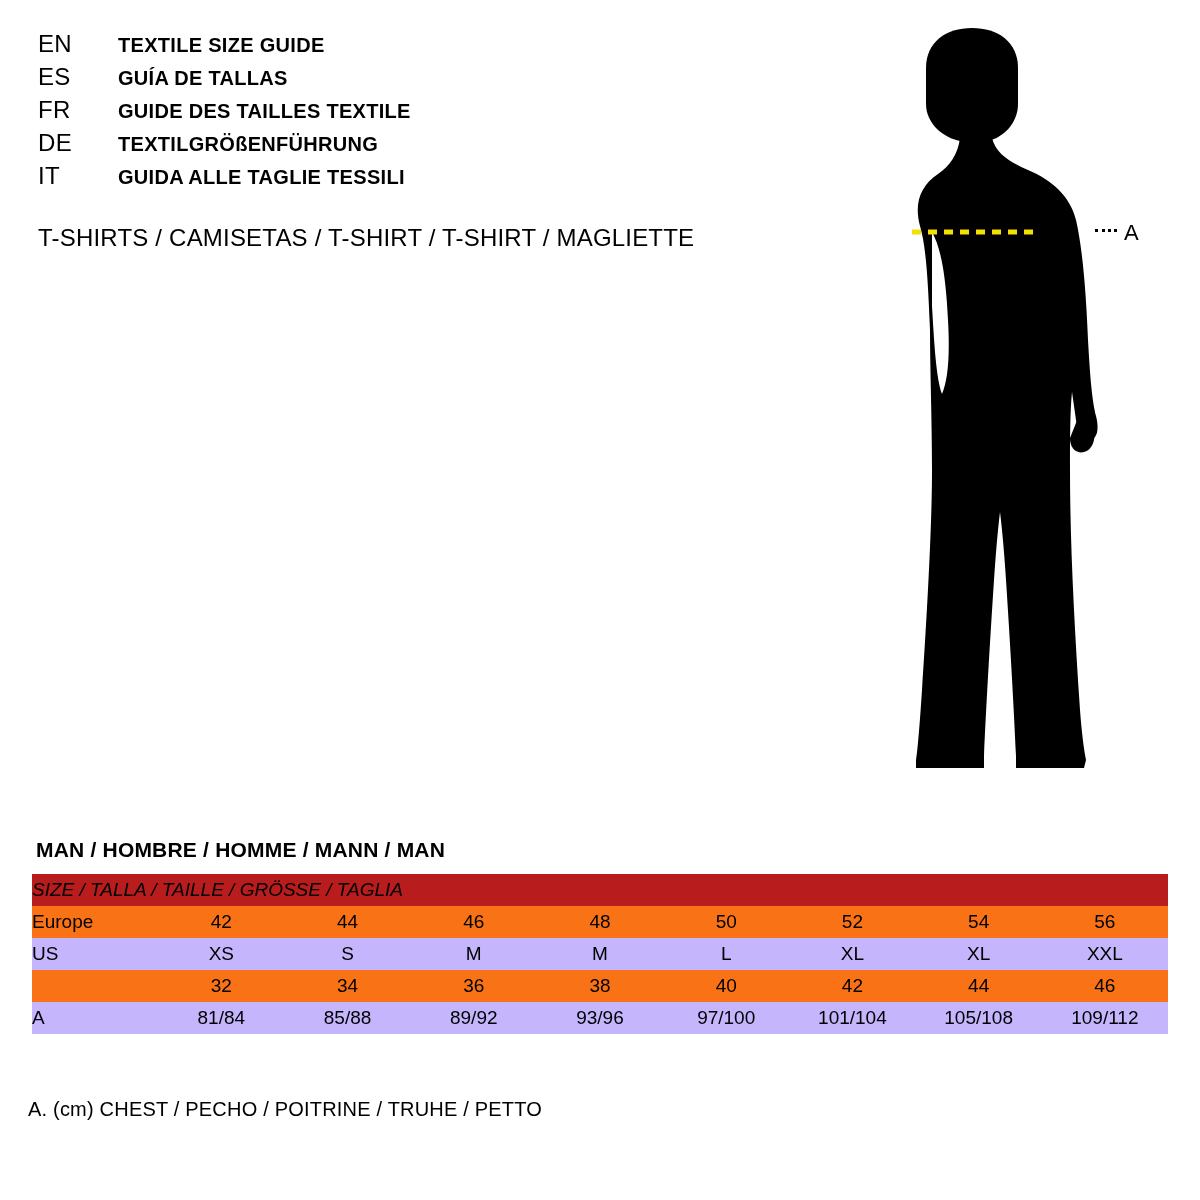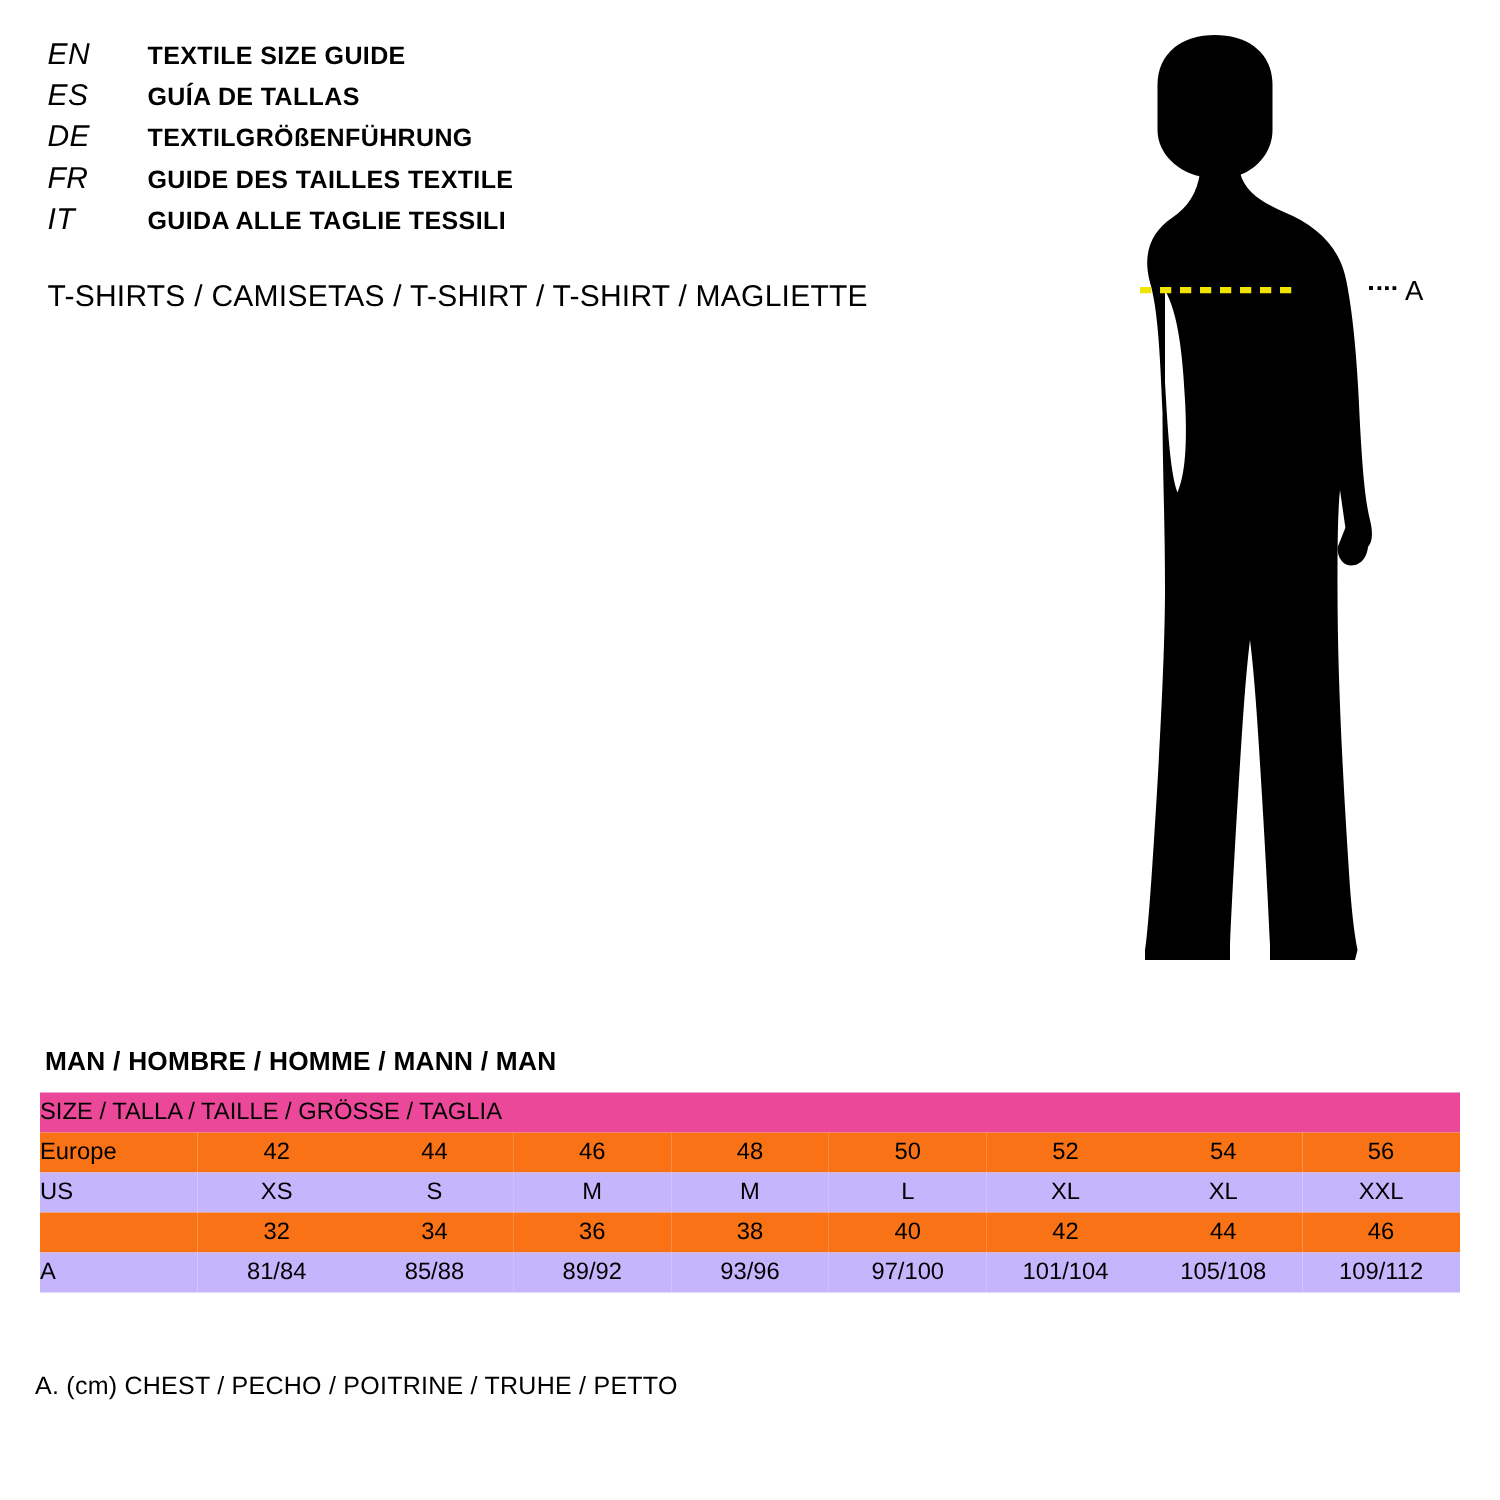--- a/index.html
+++ b/index.html
@@ -25,21 +25,20 @@
   }
   .lang-row {
     display: flex;
     align-items: baseline;
     height: 33px;
   }
   .lang-code {
     width: 80px;
     font-size: 24px;
     letter-spacing: 0.3px;
-    font-style: italic;
   }
   .lang-text {
     font-size: 20px;
     letter-spacing: 0.3px;
     white-space: nowrap;
     font-weight: bold;
   }
 
   
   #category-block {
@@ -100,21 +99,22 @@
     width: 1136px;
     table-layout: fixed;
   }
   table.size-table td {
     font-size: 19px;
     height: 32px;
     padding: 0;
     vertical-align: middle;
   }
   .band-dark {
-    background: #ec4899;
+    background: #b91c1c;
+    font-style: italic;
   }
   .band-light {
     background: #f97316;
     margin-left: 13px;
   }
   .band-white {
     background: #c4b5fd;
   }
   .label-cell {
     padding-left: 10px;
@@ -144,26 +144,26 @@
 <div id="lang-block">
   <div class="lang-row">
     <div class="lang-code">EN</div>
     <div class="lang-text">TEXTILE SIZE GUIDE</div>
   </div>
   <div class="lang-row">
     <div class="lang-code">ES</div>
     <div class="lang-text">GUÍA DE TALLAS</div>
   </div>
   <div class="lang-row">
+    <div class="lang-code">FR</div>
+    <div class="lang-text">GUIDE DES TAILLES TEXTILE</div>
+  </div>
+  <div class="lang-row">
     <div class="lang-code">DE</div>
     <div class="lang-text">TEXTILGRÖßENFÜHRUNG</div>
-  </div>
-  <div class="lang-row">
-    <div class="lang-code">FR</div>
-    <div class="lang-text">GUIDE DES TAILLES TEXTILE</div>
   </div>
   <div class="lang-row">
     <div class="lang-code">IT</div>
     <div class="lang-text">GUIDA ALLE TAGLIE TESSILI</div>
   </div>
 </div>
 
 <div id="category-block">
   <div class="category-line">T-SHIRTS / CAMISETAS / T-SHIRT / T-SHIRT / MAGLIETTE</div>
 </div>

